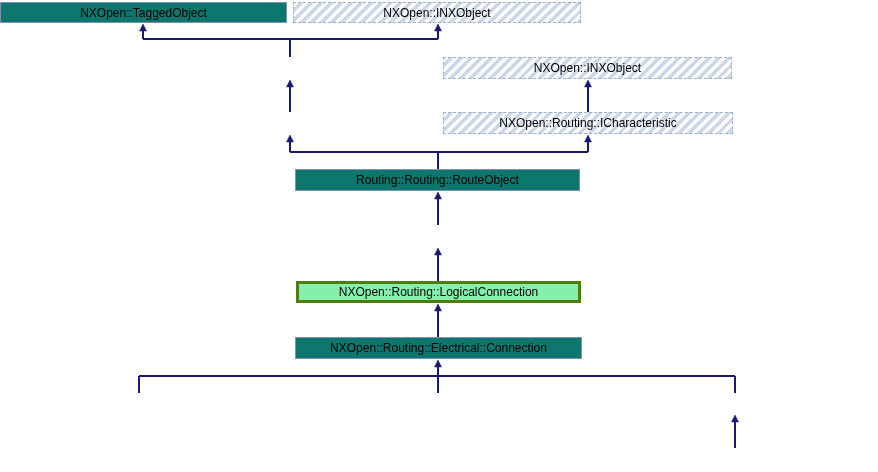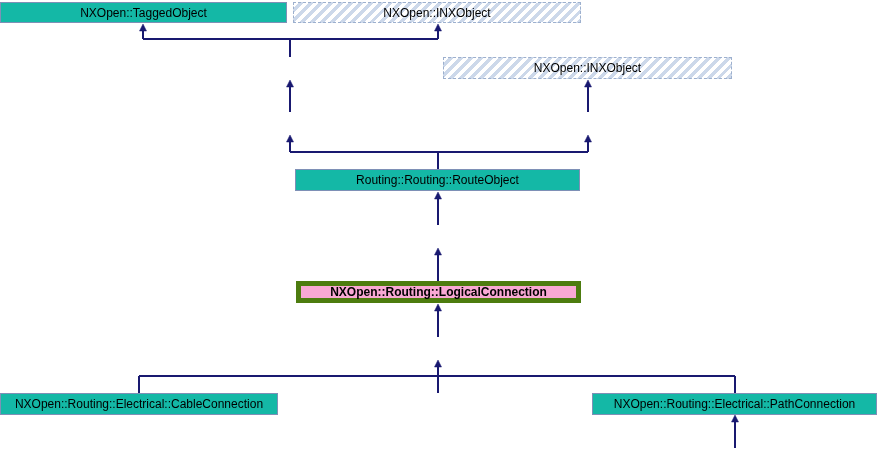--- a/index.html
+++ b/index.html
@@ -16,37 +16,36 @@
     box-sizing: border-box;
     display: flex;
     align-items: center;
     justify-content: center;
     font-size: 12px;
     color: #000000;
     white-space: nowrap;
     cursor: pointer;
   }
   .node.solid {
-    background: #14b8a6;
+    background: #0f766e;
     border: 1px solid #7E90B6;
   }
   .node.dashed {
     background: repeating-linear-gradient(
       135deg,
       #ffffff 0px, #ffffff 3.5px,
       #CCD8EA 3.5px, #CCD8EA 7px
     );
     border: 1px dashed #9DB0CE;
     cursor: default;
   }
   .node.main {
-    background: #f9a8d4;
-    border: 5px solid #4d7c0f;
+    background: #86efac;
+    border: 3px solid #4d7c0f;
     cursor: default;
-    font-weight: bold;
   }
   #edges {
     position: absolute;
     left: 0; top: 0;
     pointer-events: none;
   }
   #edges line, #edges polyline {
     stroke: #191970;
     stroke-width: 1.3;
     fill: none;
@@ -124,26 +123,26 @@
   </svg>
 
   <div class="node solid" style="left:0px;   top:2px;   width:287px; height:21px">NXOpen::TaggedObject</div>
 
   <div class="node dashed" style="left:293px; top:2px;   width:288px; height:21px">NXOpen::INXObject</div>
 
 
   <div class="node dashed" style="left:443px; top:57px;  width:289px; height:22px">NXOpen::INXObject</div>
 
 
+  <div class="node dashed" style="left:443px; top:112px; width:290px; height:22px">NXOpen::Routing::ICharacteristic</div>
 
   <div class="node solid" style="left:295px; top:169px; width:285px; height:22px">Routing::Routing::RouteObject</div>
 
 
   <div class="node main" style="left:296px; top:281px; width:285px; height:22px">NXOpen::Routing::LogicalConnection</div>
 
-
-  <div class="node solid" style="left:0px;   top:393px; width:278px; height:22px">NXOpen::Routing::Electrical::CableConnection</div>
+  <div class="node solid" style="left:295px; top:337px; width:287px; height:22px">NXOpen::Routing::Electrical::Connection</div>
 
 
-  <div class="node solid" style="left:592px; top:393px; width:285px; height:22px">NXOpen::Routing::Electrical::PathConnection</div>
+
 
 
 </div>
 
 </body></html>

